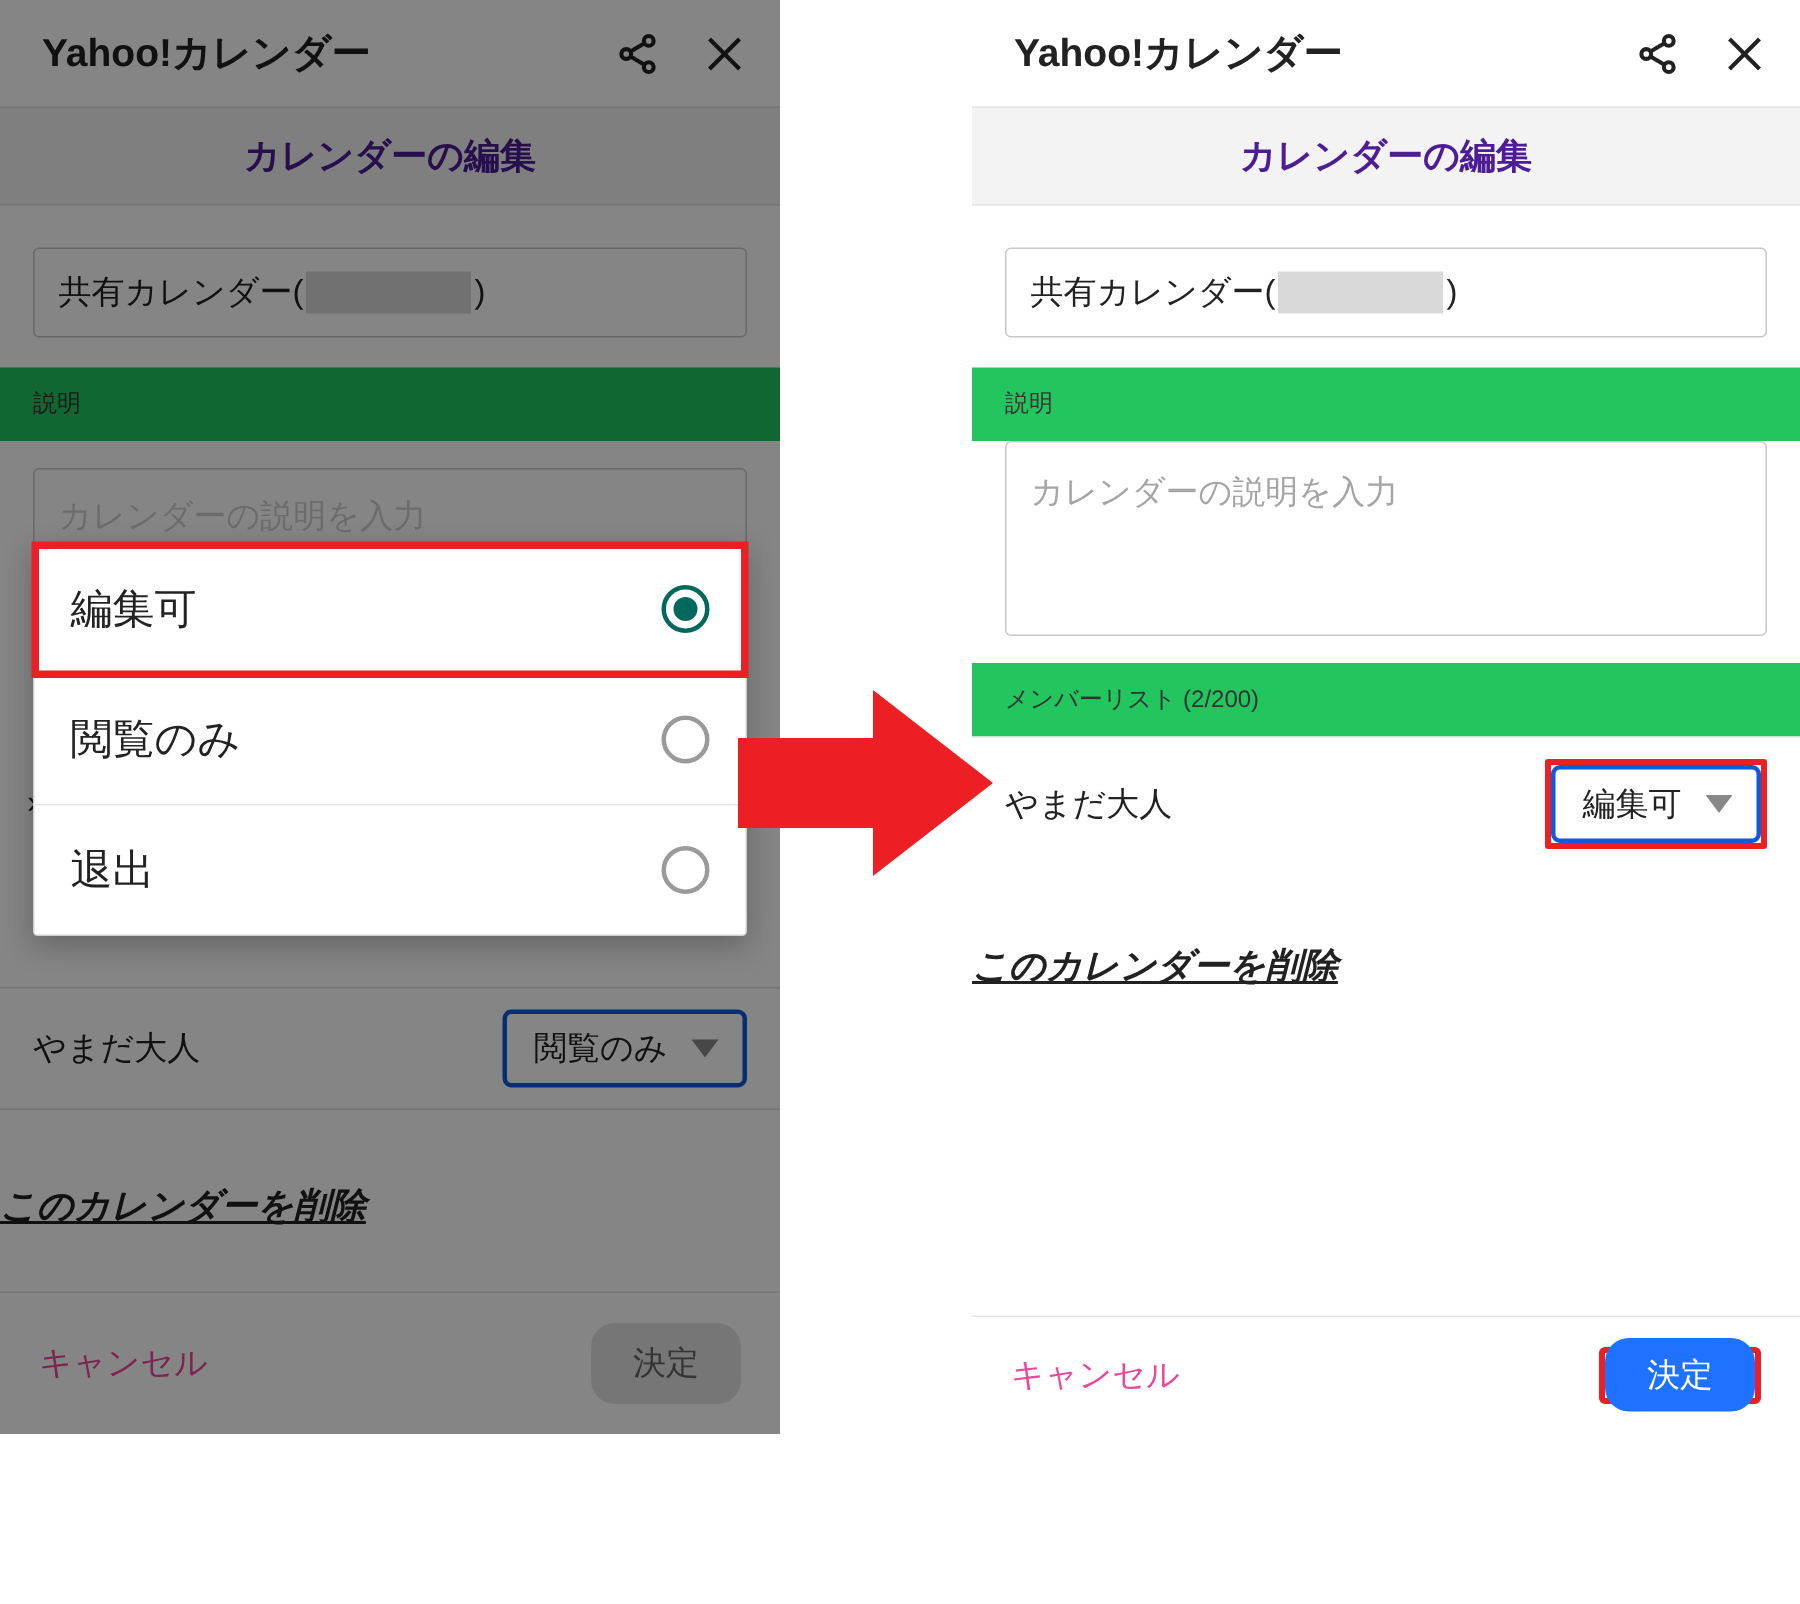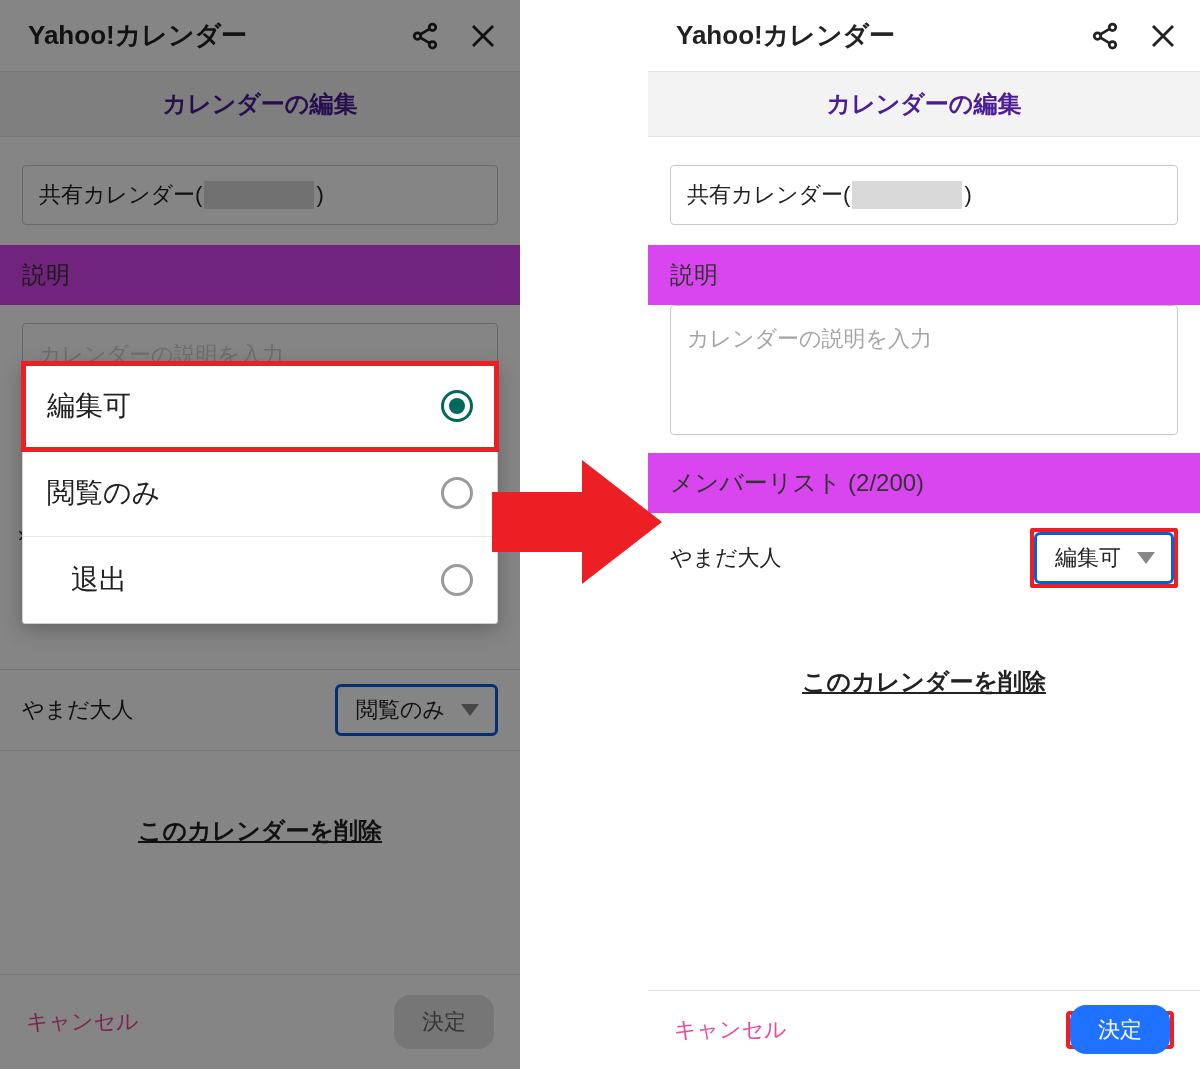--- a/index.html
+++ b/index.html
@@ -1,19 +1,19 @@
 <!DOCTYPE html>
 <html><head>
 <meta charset="utf-8">
 <style>
   * { box-sizing: border-box; margin: 0; padding: 0; }
   html, body { font-family: "Hiragino Sans", "Meiryo", sans-serif; background: #fff; }
   body { width: 1200px; height: 1069px; position: relative; overflow: hidden; }
 
-  .pane { position: absolute; top: 0; height: 1069px; background: #fff; }
+  .pane { position: absolute; top: 0; height: 956px; background: #fff; }
   .pane-left { left: 0; width: 520px; }
   .pane-right { right: 0; width: 552px; }
 
   .dim-overlay {
     position: absolute; inset: 0; background: rgba(0,0,0,0.48);
     pointer-events: none; z-index: 5;
   }
 
   
   .hdr {
@@ -32,21 +32,21 @@
   }
 
   .input-box {
     margin: 28px 22px 0 22px; border: 1px solid #c8c8c8; border-radius: 4px;
     padding: 14px 16px; font-size: 22px; color: #222; display: flex; align-items: center;
     background: #fff;
   }
   .redact { display: inline-block; width: 110px; height: 28px; background: #d9d9d9; margin: 0 2px; vertical-align: middle; }
 
   .label-row {
-    background: #d946ef; padding: 14px 22px; font-size: 24px; color: #333; margin-top: 20px;
+    background: #22c55e; padding: 14px 22px; font-size: 16px; color: #333; margin-top: 20px;
   }
 
   .textarea {
     margin: 0 22px; border: 1px solid #c8c8c8; border-radius: 4px;
     padding: 18px 16px; font-size: 22px; color: #a5a5a5; height: 130px; background: #fff;
   }
   .pane-left .textarea { margin-top: 18px; height: 56px; padding: 16px; color:#444; position: relative; }
 
   .member-row {
     display: flex; justify-content: space-between; align-items: center; padding: 14px 22px;
@@ -60,22 +60,22 @@
     display: flex; align-items: center; gap: 16px; padding: 8px 16px 8px 18px;
     font-size: 22px; color: #222;
   }
   .permission-wrap { border: 4px solid #eb1f24; border-radius: 2px; }
   .tri-down {
     width: 0; height: 0; border-left: 9px solid transparent; border-right: 9px solid transparent;
     border-top: 12px solid #888;
   }
 
   .delete-link {
-    text-align: center; font-size: 24px; font-weight: 700; text-decoration: underline;
-    color: #222; margin-top: 64px;
+    font-size: 24px; font-weight: 700; text-decoration: underline;
+    color: #222; margin-top: 48px; font-style: italic;
   }
 
   .footer {
     position: absolute; bottom: 0; left: 0; right: 0;
     display: flex; justify-content: space-between; align-items: center;
     padding: 20px 26px; border-top: 1px solid #e4e4e4;
   }
   .footer .cancel { font-size: 22px; color: #ec4899; }
   .footer .confirm {
     font-size: 22px; padding: 12px 28px; border-radius: 16px; background: #e2e2e2; color: #666;
@@ -86,21 +86,21 @@
   
   .popup {
     position: absolute; z-index: 10; left: 22px; right: 22px; top: 362px;
     background: #fff; border: 1px solid #d0d0d0; border-radius: 3px;
     box-shadow: 0 6px 20px rgba(0,0,0,0.25);
   }
   .popup .opt {
     display: flex; justify-content: space-between; align-items: center;
     padding: 24px 24px; font-size: 28px; color: #222; border-bottom: 1px solid #e8e8e8;
   }
-  .popup .opt:last-child { border-bottom: none; margin-left: 24px; }
+  .popup .opt:last-child { border-bottom: none; }
   .popup .opt.hl { outline: 5px solid #eb1f24; outline-offset: -3px; }
   .radio-outer {
     width: 32px; height: 32px; border: 3px solid #9a9a9a; border-radius: 50%;
     display: flex; align-items: center; justify-content: center;
   }
   .radio-outer.sel { border-color: #00695c; }
   .radio-inner { width: 16px; height: 16px; border-radius: 50%; background: #00695c; }
 
   
   .ghost-member { position:absolute; left:28px; font-size:22px; color:#222; }

